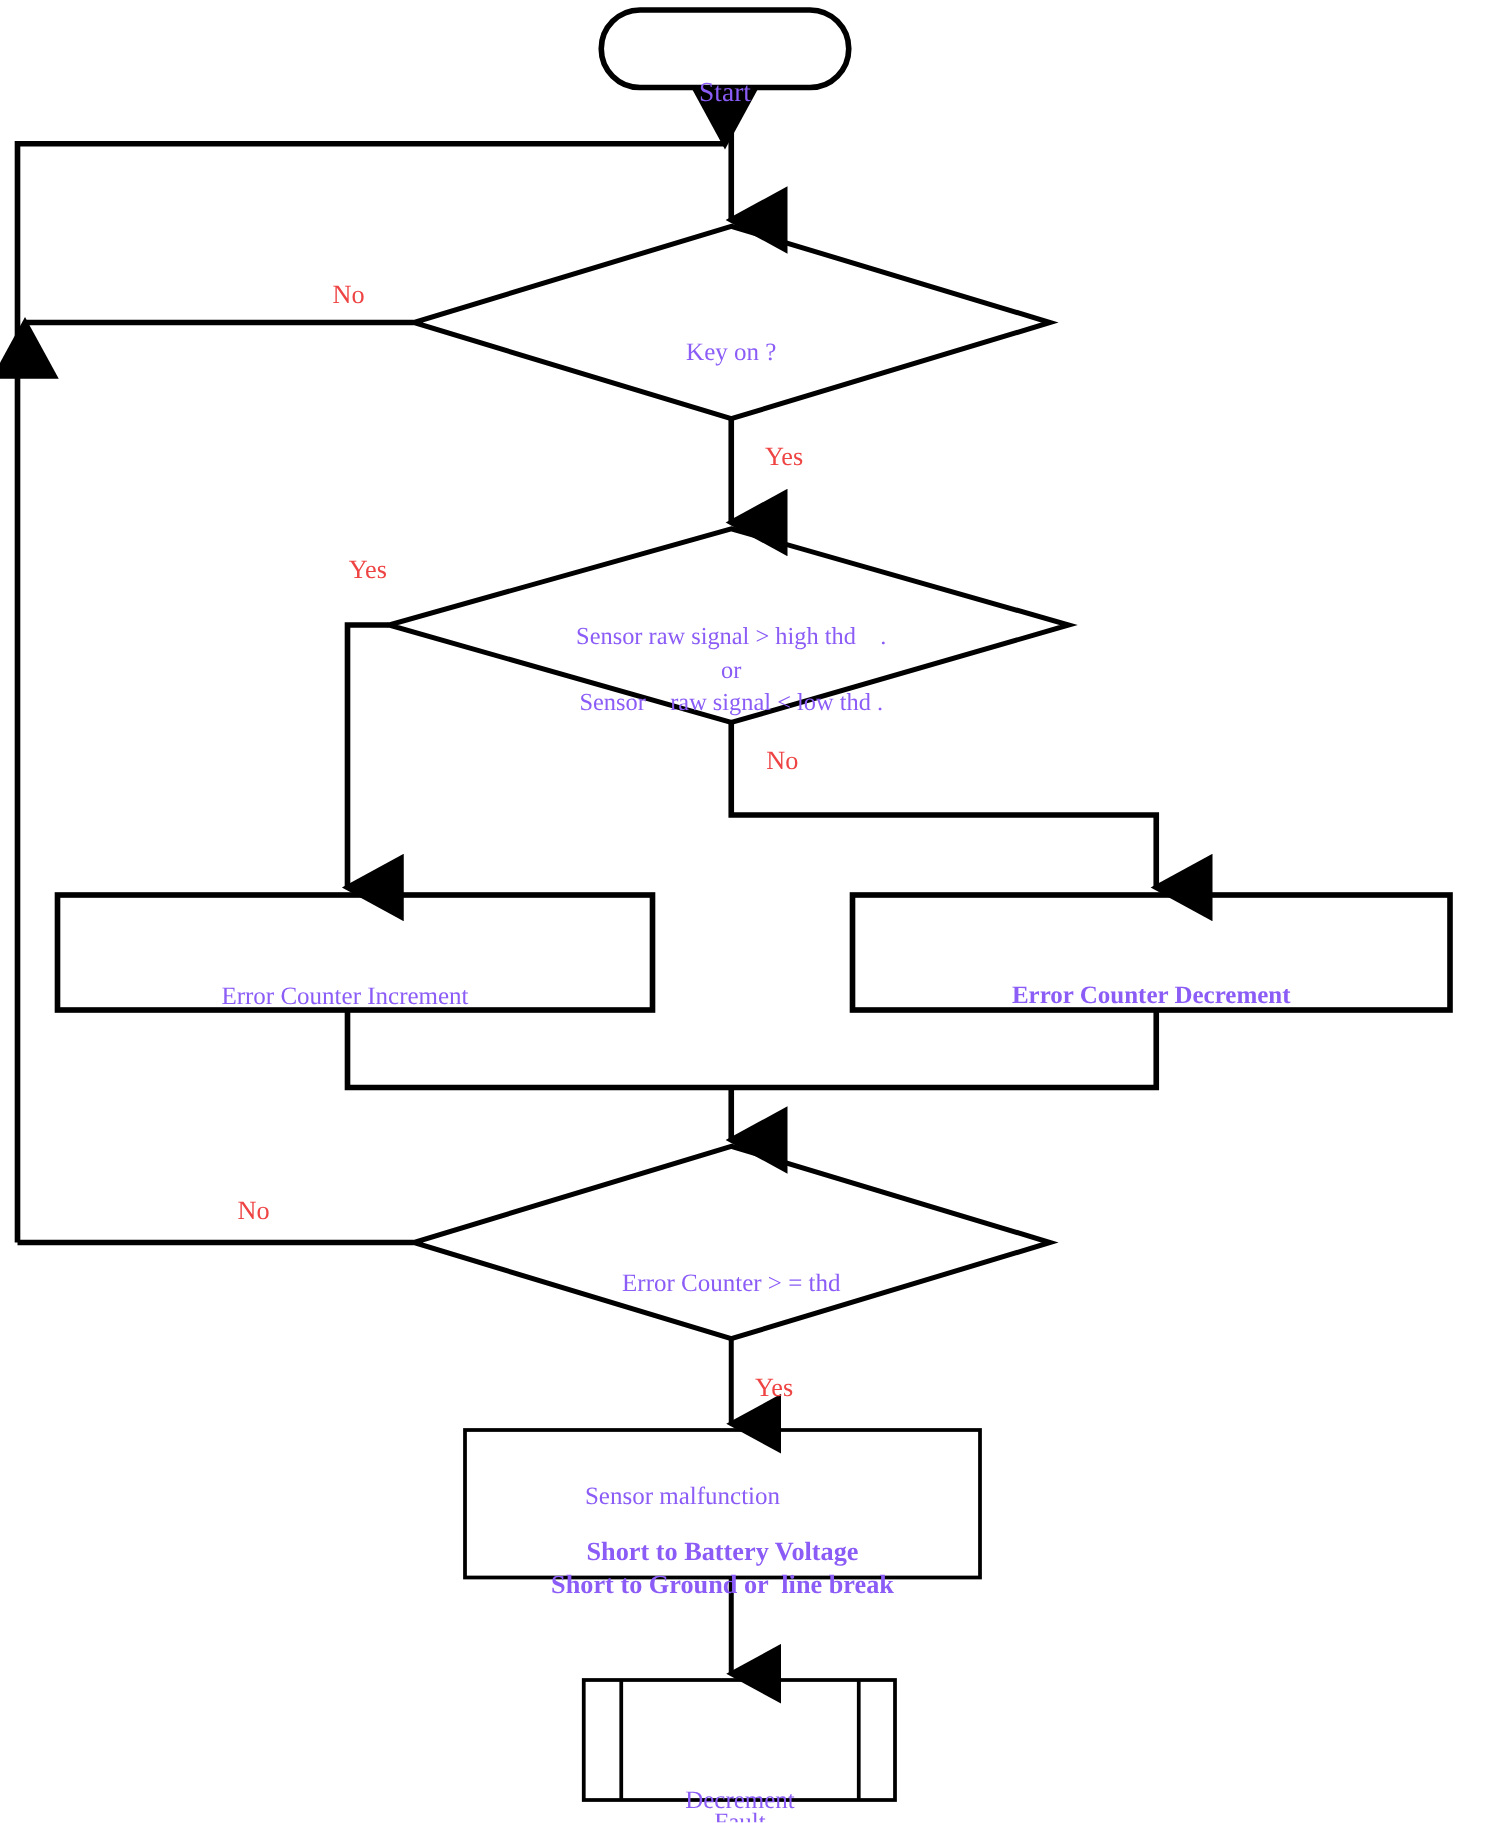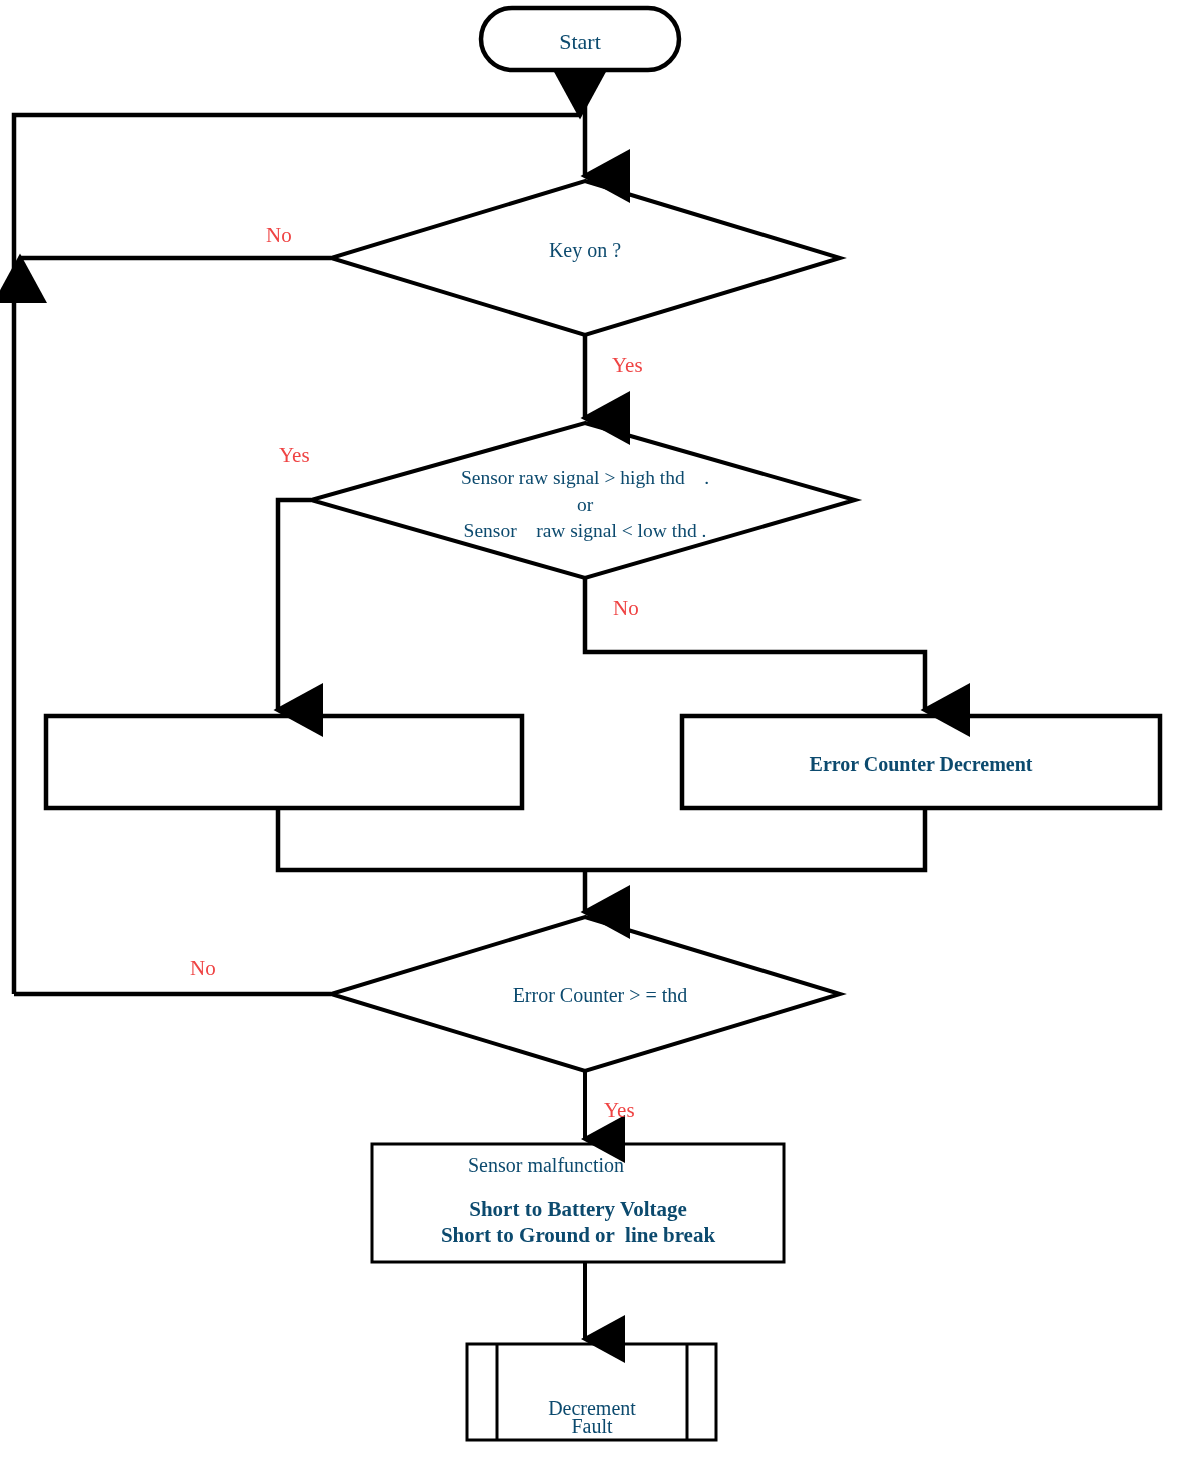--- a/index.html
+++ b/index.html
@@ -19,24 +19,25 @@
   #flow-svg {
     position: absolute;
     left: 0;
     top: 0;
     width: 1200px;
     height: 1458px;
   }
   .node-label {
     position: absolute;
     text-align: center;
-    color: #0c4a6e;
+    color: #8b5cf6;
     line-height: 1.24;
     white-space: pre;
     pointer-events: none;
+    margin-top: 32px;
   }
   .edge-label {
     position: absolute;
     color: #ef4444;
     font-size: 21px;
     line-height: 1;
     white-space: pre;
     pointer-events: none;
   }
   .t-start      { font-size: 22px; }
@@ -101,24 +102,25 @@
   </svg>
 
   <div class="node-label t-start" style="left:481px; top:28px; width:198px;">Start</div>
 
   <div class="node-label t-decision" style="left:485px; top:238px; width:200px;">Key on ?</div>
 
   <div class="node-label t-decision2" style="left:385px; top:466px; width:400px;">Sensor raw signal &gt; high thd    .</div>
   <div class="node-label t-decision2" style="left:385px; top:493px; width:400px;">or</div>
   <div class="node-label t-decision2" style="left:385px; top:519px; width:400px;">Sensor    raw signal &lt; low thd .</div>
 
+  <div class="node-label t-process" style="left:56px; top:753px; width:440px;">Error Counter Increment</div>
 
   <div class="node-label t-process t-bold" style="left:682px; top:752px; width:478px;">Error Counter Decrement</div>
 
-  <div class="node-label t-decision" style="left:400px; top:983px; width:400px;">Error Counter &gt; = thd</div>
+  <div class="node-label t-decision" style="left:385px; top:983px; width:400px;">Error Counter &gt; = thd</div>
 
   <div class="node-label t-malf-head" style="left:372px; top:1153px; width:348px;">Sensor malfunction</div>
   <div class="node-label t-malf-body" style="left:372px; top:1196px; width:412px;">Short to Battery Voltage</div>
   <div class="node-label t-malf-body" style="left:372px; top:1222px; width:412px;">Short to Ground or  line break</div>
 
   <div class="node-label t-subproc" style="left:497px; top:1414px; width:190px;">Fault</div>
   <div class="node-label t-subproc" style="left:497px; top:1396px; width:190px;">Decrement</div>
 
   <div class="edge-label" style="left:266px; top:225px;">No</div>
 

